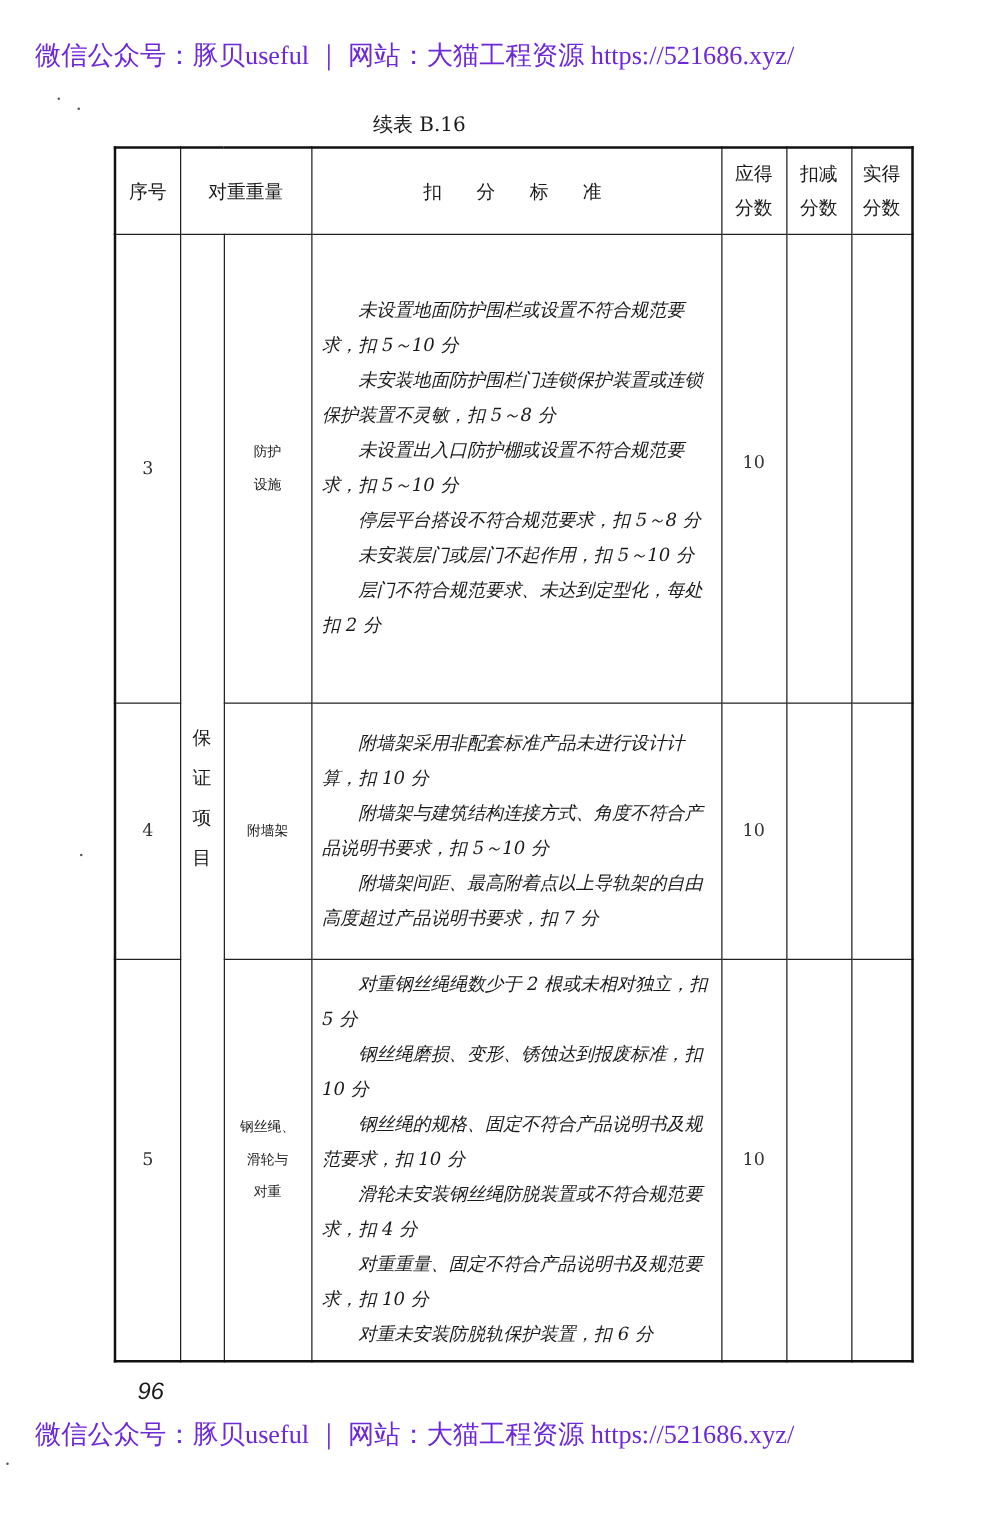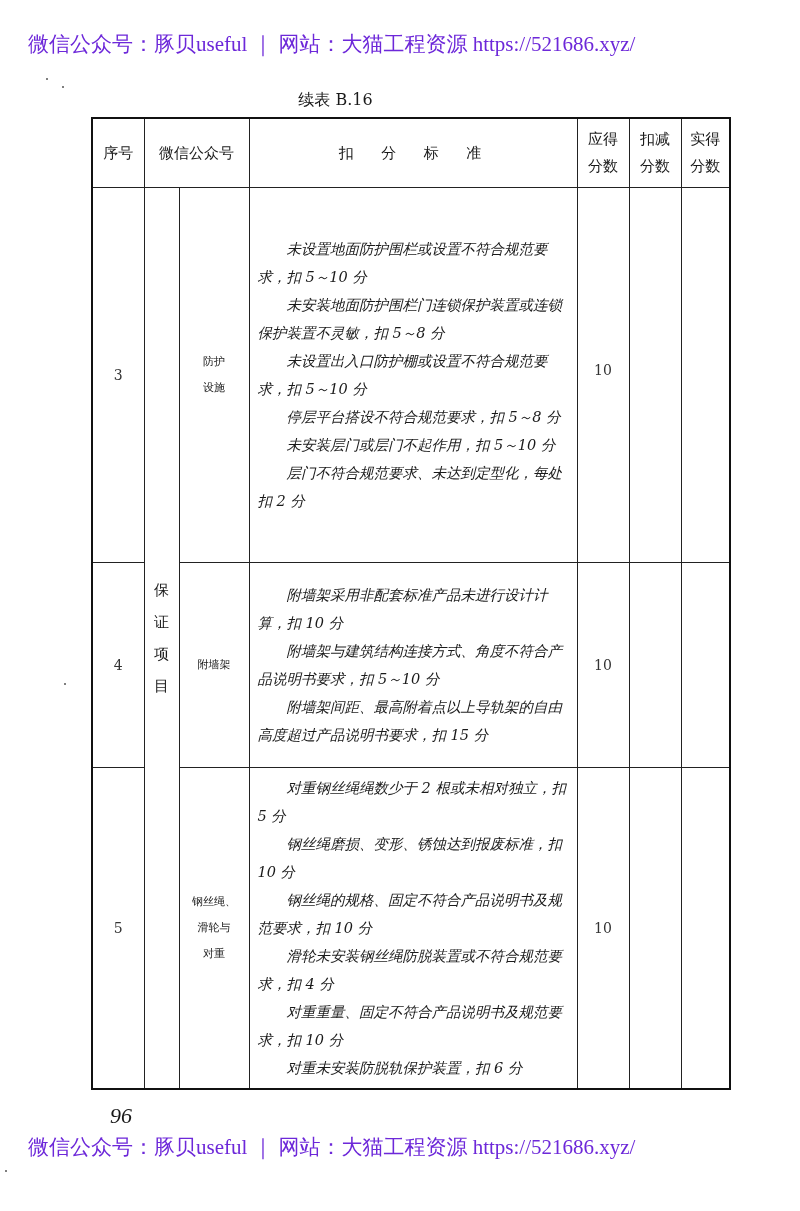--- a/index.html
+++ b/index.html
@@ -3,21 +3,21 @@
 <meta charset="utf-8">
 <style>
   html, body { margin:0; padding:0; }
   body { width:800px; height:1211px; background:#ffffff; position:relative; overflow:hidden;
          font-family:"DejaVu Serif","Liberation Serif",serif; color:#1a1a1a; }
   .wm { position:absolute; left:28px; width:760px; font-family:Liberation Serif, serif;
         font-size:21px; color:#6d28d9; white-space:nowrap; letter-spacing:0px; }
   .wm-top { top:30px; }
   .wm-bottom { top:1133px; }
   .caption { position:absolute; top:90px; left:0; width:671px; text-align:center; font-size:16px; }
-  .pageno { position:absolute; top:1103px; left:110px; font-size:22px; font-style:italic; font-family:Liberation Serif, serif; }
+  .pageno { position:absolute; top:1103px; left:110px; font-size:19px; font-style:italic; font-family:Liberation Sans, sans-serif; }
   .dot { position:absolute; width:2px; height:2px; background:#555; border-radius:1px; }
 
   table.grid { position:absolute; left:91px; top:117px; width:638px; border-collapse:collapse;
                table-layout:fixed; font-size:14.5px; }
   table.grid td, table.grid th { border:1.3px solid #222; padding:0; vertical-align:middle; text-align:center; font-weight:normal; }
   table.grid { border:2px solid #111; }
   .hdr th { height:68px; font-size:15px; line-height:27px; }
   .crit { text-align:left !important; padding:6px 10px 6px 8px !important; line-height:28px; font-size:14.5px; }
   .crit p { margin:0; text-indent:2em;font-style:italic; }
   .vert { writing-mode:horizontal-tb; line-height:32px; font-size:15px; }
@@ -42,21 +42,21 @@
     <col style="width:35px">
     <col style="width:70px">
     <col style="width:328px">
     <col style="width:52px">
     <col style="width:52px">
     <col style="width:49px">
   </colgroup>
   <tbody>
       <tr class="hdr">
     <th>序号</th>
-    <th colspan="2">微信公众号</th>
+    <th colspan="2">对重重量</th>
     <th><span style="white-space:pre;letter-spacing:6px">扣  分  标  准</span></th>
     <th>
           <div>应得</div>
           <div>分数</div>
         </th>
     <th>
           <div>扣减</div>
           <div>分数</div>
         </th>
     <th>
@@ -91,21 +91,21 @@
   </tr>
 
   <tr style="height:205px">
     <td class="num">4</td>
     <td class="item">
       <div>附墙架</div>
     </td>
     <td class="crit">
       <p>附墙架采用非配套标准产品未进行设计计算，扣 10 分</p>
       <p>附墙架与建筑结构连接方式、角度不符合产品说明书要求，扣 5～10 分</p>
-      <p>附墙架间距、最高附着点以上导轨架的自由高度超过产品说明书要求，扣 15 分</p>
+      <p>附墙架间距、最高附着点以上导轨架的自由高度超过产品说明书要求，扣 7 分</p>
     </td>
     <td class="num">10</td>
     <td></td>
     <td></td>
   </tr>
 
   <tr style="height:320px">
     <td class="num">5</td>
     <td class="item">
       <div>钢丝绳、</div>

